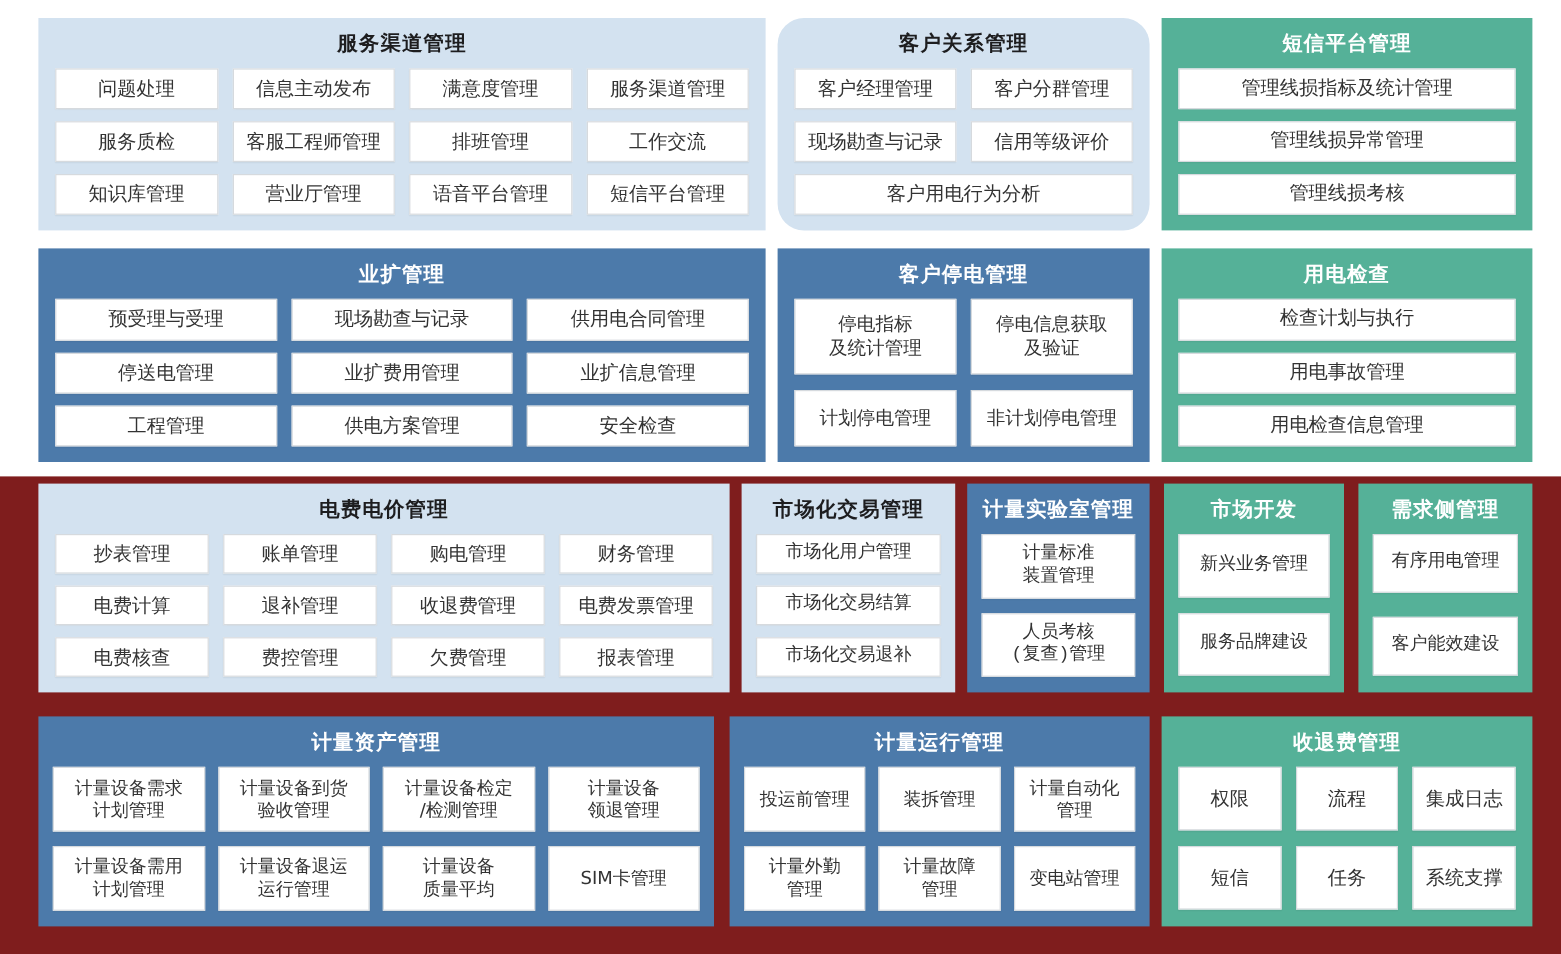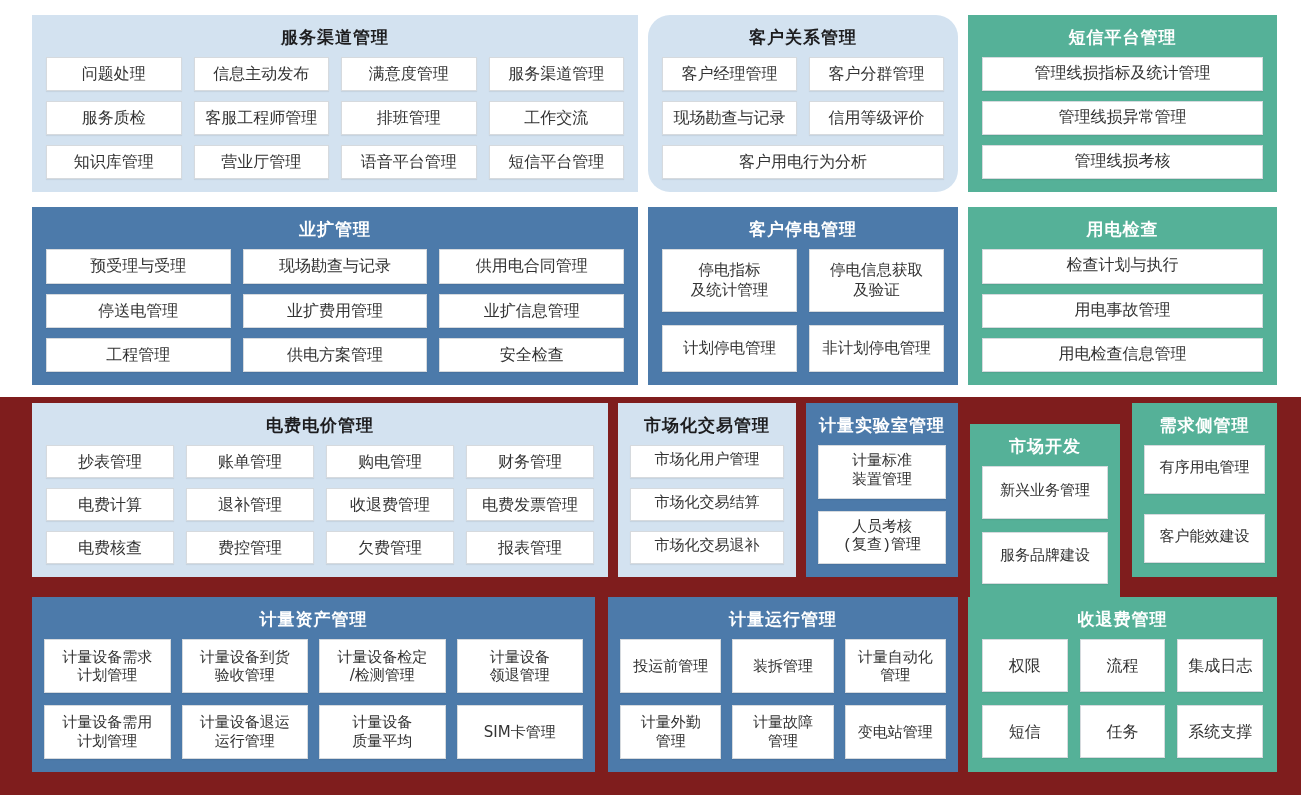--- a/index.html
+++ b/index.html
@@ -73,21 +73,21 @@
   #b4 .it{font-size:15.5px;}
   #b5{left:968px;top:207px;width:309px;height:178px;}
   
   #b6{left:32px;top:403px;width:576px;height:174px;}
   #b7{left:618px;top:403px;width:178px;height:174px;}
   #b7 .grid{padding:2px 12px 13px;}
   #b7 .it{font-size:15px;}
   #b8{left:806px;top:403px;width:152px;height:174px;}
   #b8 .grid{padding:2px 12px 13px;gap:12px;}
   #b8 .it{font-size:15px;}
-  #b9{left:970px;top:424px;width:150px;height:174px;}
+  #b9{left:970px;top:403px;width:150px;height:174px;}
   #b9 .grid{gap:13px;padding:2px 12px 14px;}
   #b9 .it{font-size:15px;}
   #b10{left:1132px;top:403px;width:145px;height:174px;}
   #b10 .grid{gap:20px;padding:2px 12px 14px;}
   #b10 .it{font-size:15px;}
   
   #b11{left:32px;top:597px;width:563px;height:175px;}
   #b11 .grid{gap:12px 11px;padding:2px 12px 13px;}
   #b12{left:608px;top:597px;width:350px;height:175px;}
   #b12 .grid{gap:12px 11px;padding:2px 12px 13px;}

